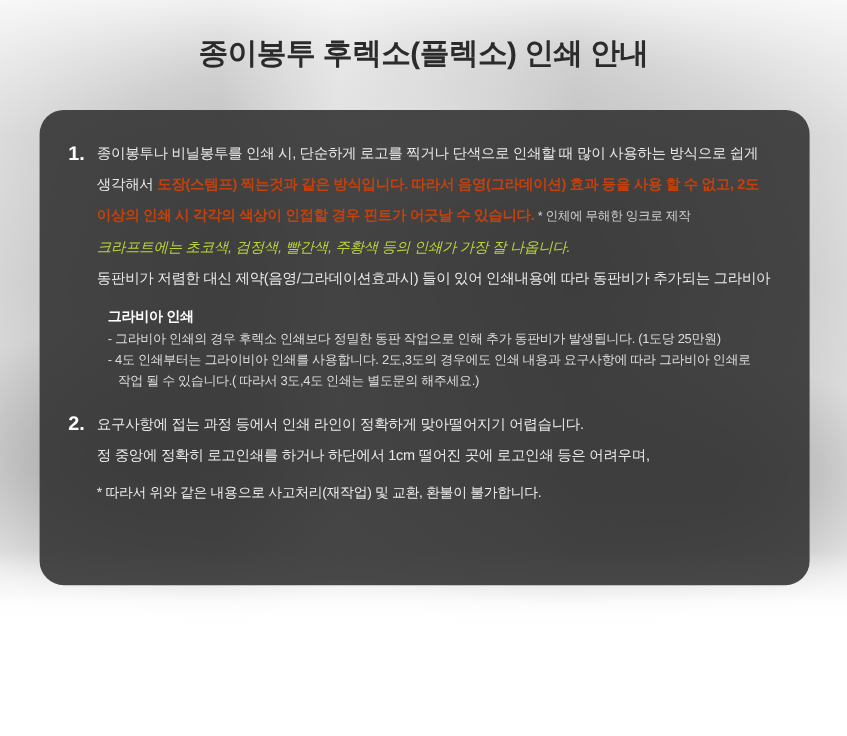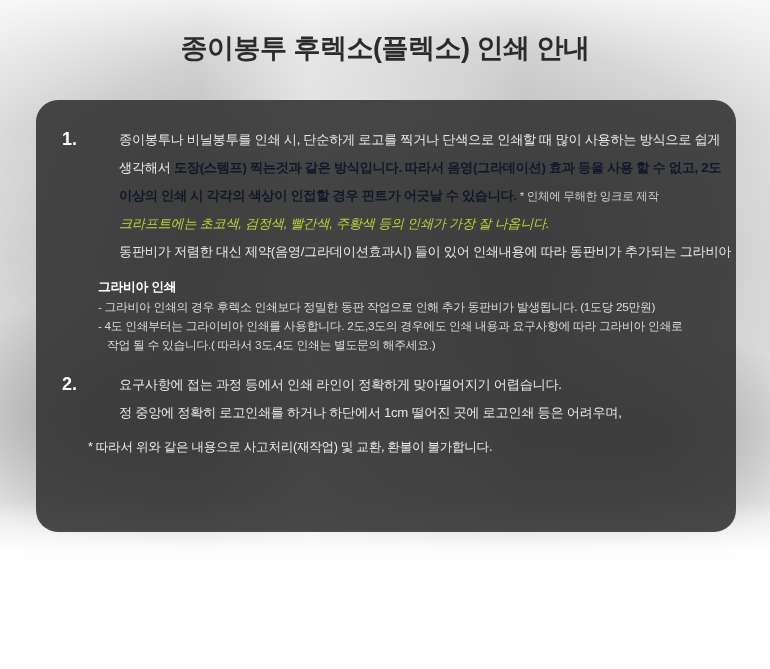--- a/index.html
+++ b/index.html
@@ -99,25 +99,24 @@
   }
   .item-body {
     flex: 1 1 auto;
   }
   .line {
     font-size: 13.2px;
     line-height: 28px;
     color: #e8e8e8;
     letter-spacing: -0.3px;
     white-space: nowrap;
-    margin-left: 31px;
   }
   .b {
     font-weight: bold;
-    color: #0f172a;
+    color: #c2410c;
   }
   .small-note {
     font-size: 11.5px;
     color: #cfcfcf;
   }
   .highlight {
     color: #b9d43a;
     font-style: italic;
   }
   .item2 {

